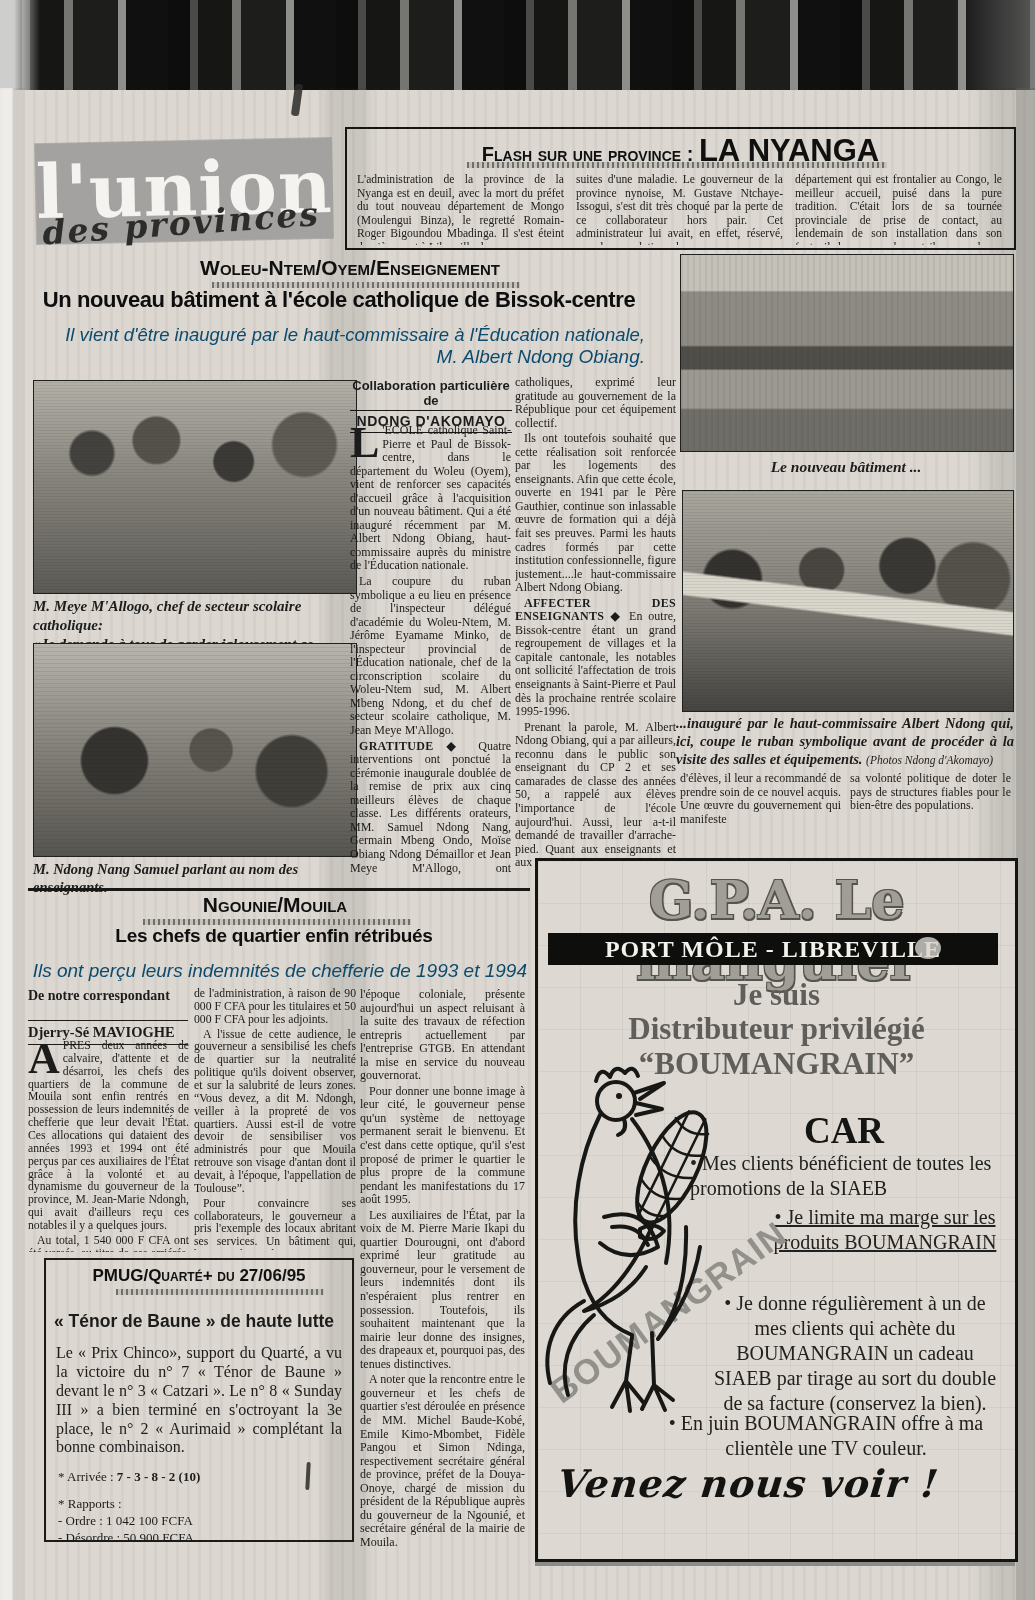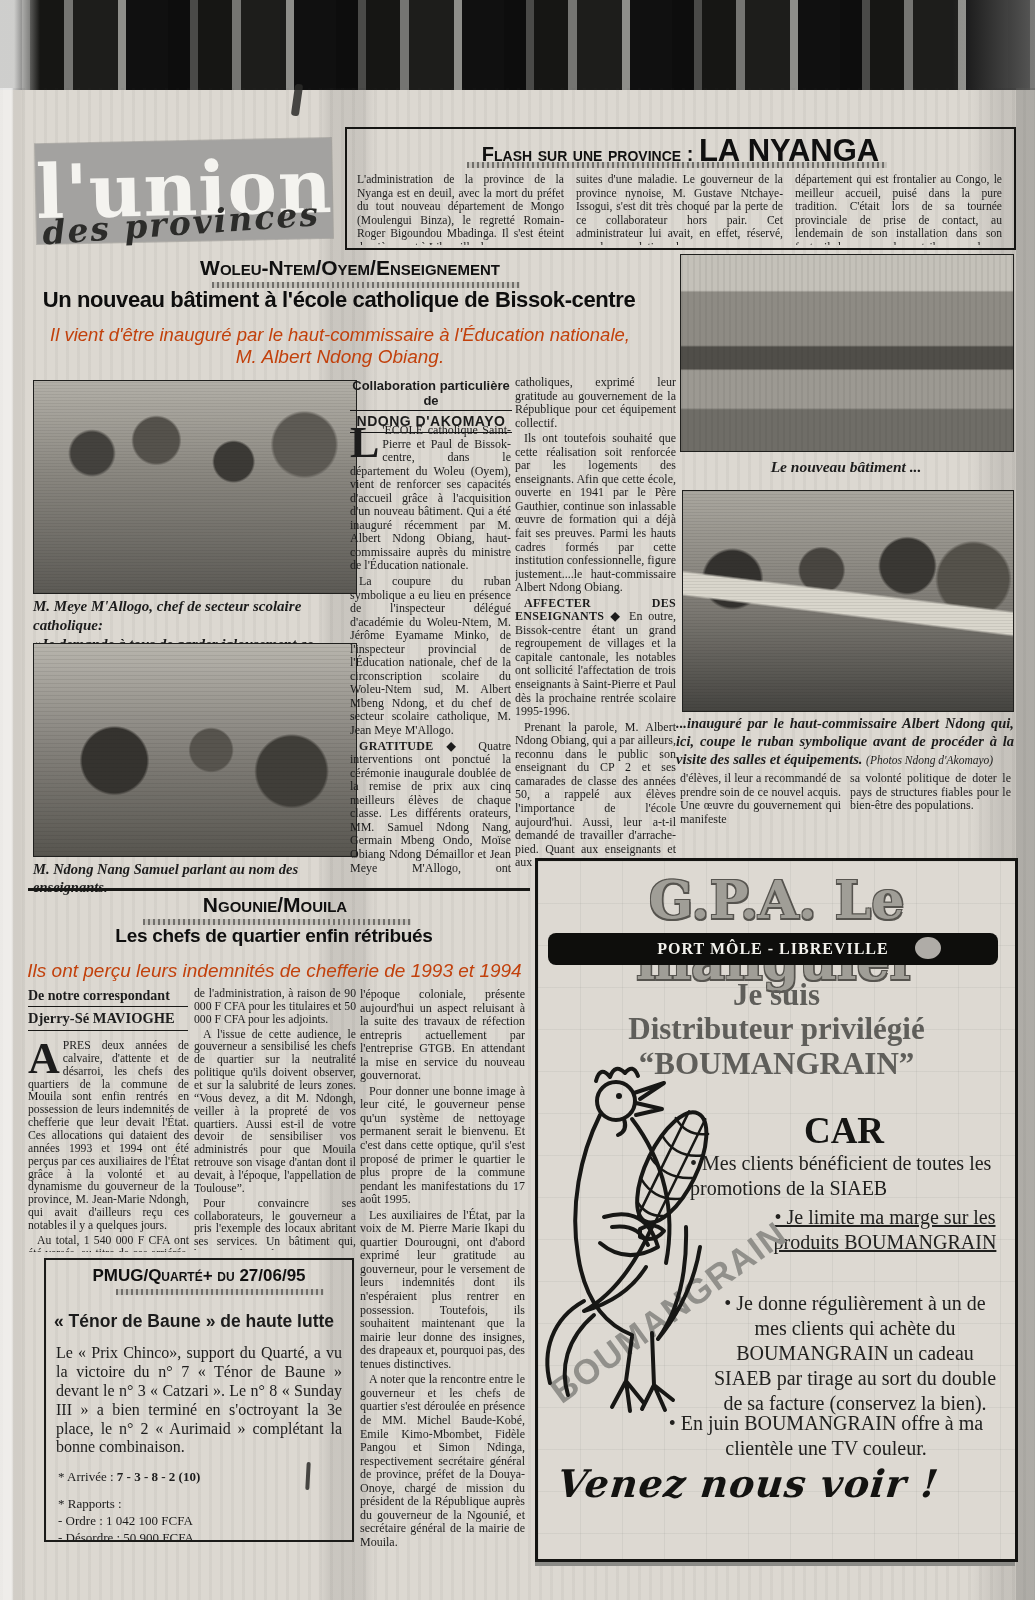--- a/index.html
+++ b/index.html
@@ -45,21 +45,21 @@
   .btxt p.nofi{text-indent:0;}
   .dropcap{float:left;font-size:44px;line-height:36px;font-weight:bold;padding:1px 3px 0 0;}
   .leadin{font-weight:bold;letter-spacing:.3px;}
 
   .byline{text-align:center;font-family:"Liberation Sans",sans-serif;font-weight:bold;}
   .byline .l1{font-size:13px;border-bottom:1.5px solid #161616;padding-bottom:2px;}
   .byline .l2{font-size:14px;border-bottom:1.5px solid #161616;padding:2px 0 3px 0;letter-spacing:.5px;}
 
   .headline{font-family:"Liberation Sans",sans-serif;font-weight:bold;color:#0e0e0e;
     text-align:center;white-space:nowrap;}
-  .subhead{font-family:"Liberation Sans",sans-serif;font-style:italic;color:#c2410c;text-align:center;}
+  .subhead{font-family:"Liberation Sans",sans-serif;font-style:italic;color:#0c4a6e;text-align:right;}
 
   
   .photo{border:1.5px solid #20201e;
     background-color:#8f8c86;
     background-image:
       repeating-linear-gradient(0deg, rgba(20,20,18,.07) 0 1px, rgba(0,0,0,0) 1px 3px),
       radial-gradient(circle at 18% 34%, #44423e 0 7%, rgba(0,0,0,0) 8%),
       radial-gradient(circle at 38% 28%, #55524c 0 9%, rgba(0,0,0,0) 10%),
       radial-gradient(circle at 62% 38%, #3c3a36 0 8%, rgba(0,0,0,0) 9%),
       radial-gradient(circle at 84% 30%, #5e5b55 0 10%, rgba(0,0,0,0) 11%),
@@ -96,30 +96,30 @@
   
   .ad-box{left:535px;top:858px;width:477px;height:698px;border:3px solid #141412;
     background-color:#ddd9d2;
     background-image:linear-gradient(rgba(120,120,112,.10) 1px, rgba(0,0,0,0) 1px),
                      linear-gradient(90deg, rgba(120,120,112,.10) 1px, rgba(0,0,0,0) 1px);
     background-size:42px 42px;overflow:hidden;}
   .ad-title{width:100%;text-align:center;font-family:"DejaVu Serif",serif;font-weight:bold;
     font-size:52px;letter-spacing:0px;color:#a09e97;
     text-shadow:1.5px 1.5px 0 #56544f, -1px -1px 0 #56544f, 1.5px -1px 0 #56544f, -1px 1.5px 0 #56544f;}
   .ad-bar{background:#0e0e0c;color:#f2f1ec;text-align:center;font-family:"Liberation Serif",serif;
-    font-weight:bold;font-size:16px;line-height:32px;letter-spacing:1px;border-radius:8px;}
+    font-weight:bold;font-size:24px;line-height:32px;letter-spacing:1px;}
   .ad-gray{color:#5f5e5a;font-family:"Liberation Serif",serif;font-weight:bold;text-align:center;}
   .ad-car{color:#151513;font-family:"Liberation Serif",serif;font-weight:bold;font-size:37px;text-align:center;}
   .ad-b{font-family:"Liberation Serif",serif;font-size:20px;line-height:1.25;color:#21211f;}
   .ad-water{font-family:"Liberation Sans",sans-serif;font-weight:bold;font-size:35px;color:#91908b;
     transform:rotate(-36deg);letter-spacing:1px;}
   .ad-close{font-family:"DejaVu Serif",serif;font-weight:bold;font-style:italic;font-size:38px;
     color:#131311;transform:skewX(-6deg);letter-spacing:1px;}
 
-  .corr .c1{font-weight:bold;font-size:14px;border-bottom:1.5px solid #1a1a18;padding-bottom:2px;}
+  .corr .c1{font-weight:bold;font-size:14px;border-bottom:1.5px solid #1a1a18;padding-bottom:16px;}
   .corr .c2{font-weight:bold;font-size:14.5px;border-bottom:1.5px solid #1a1a18;padding:3px 0 3px 0;}
 </style>
 </head>
 <body>
 
 <div class="page">
 
   <div class="abs scan-top"></div>
   <div class="abs streaks"></div>
   <div class="abs mark" style="left:293px;top:84px;width:8px;height:32px;transform:rotate(8deg);"></div>

